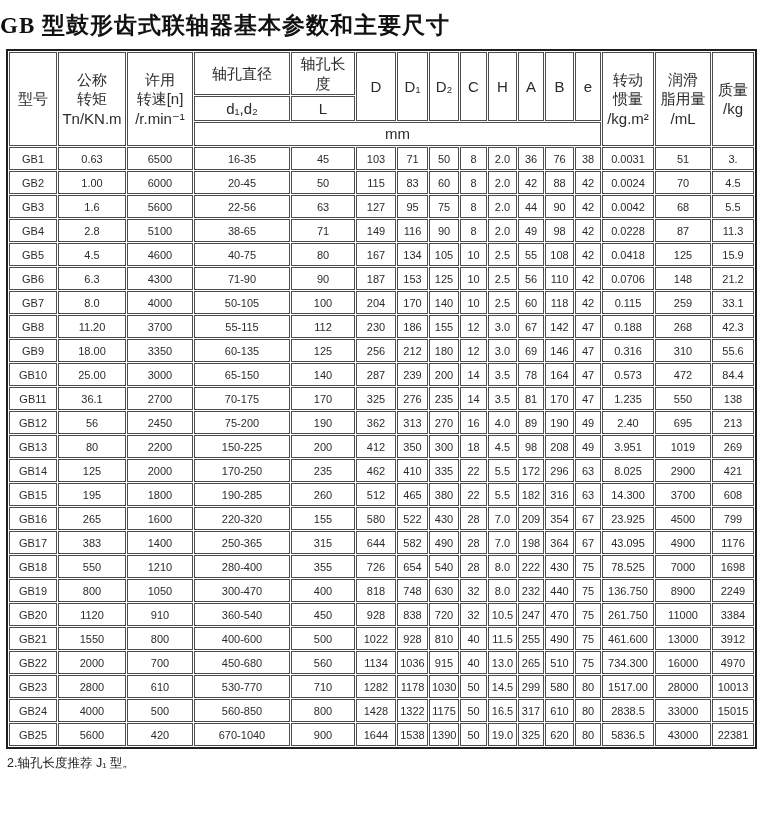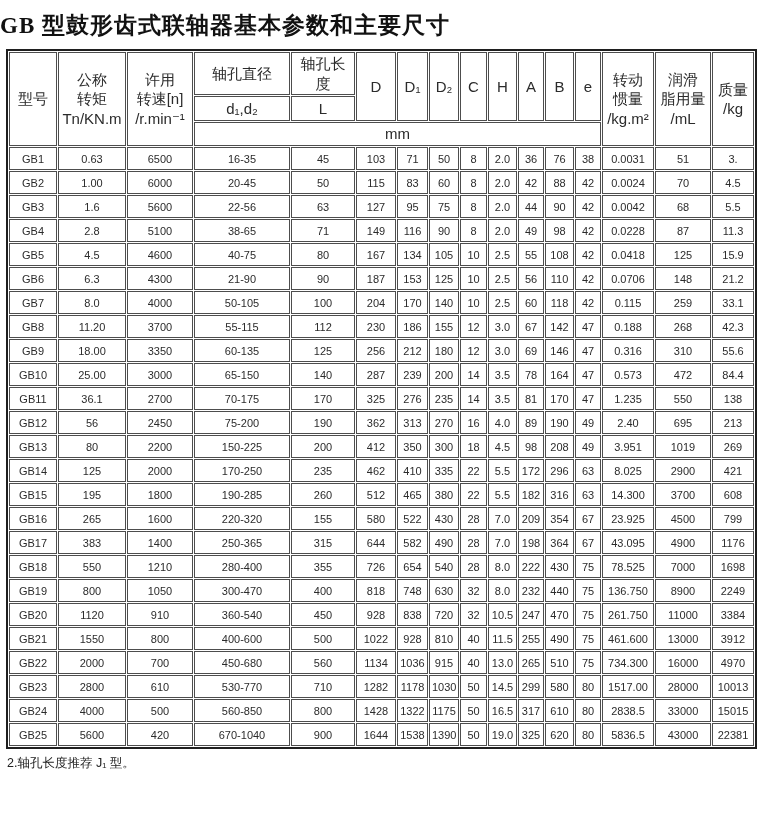--- a/index.html
+++ b/index.html
@@ -216,21 +216,21 @@
           <td>108</td>
           <td>42</td>
           <td>0.0418</td>
           <td>125</td>
           <td>15.9</td>
         </tr>
         <tr>
           <td>GB6</td>
           <td>6.3</td>
           <td>4300</td>
-          <td>21-90</td>
+          <td>71-90</td>
           <td>90</td>
           <td>187</td>
           <td>153</td>
           <td>125</td>
           <td>10</td>
           <td>2.5</td>
           <td>56</td>
           <td>110</td>
           <td>42</td>
           <td>0.0706</td>

